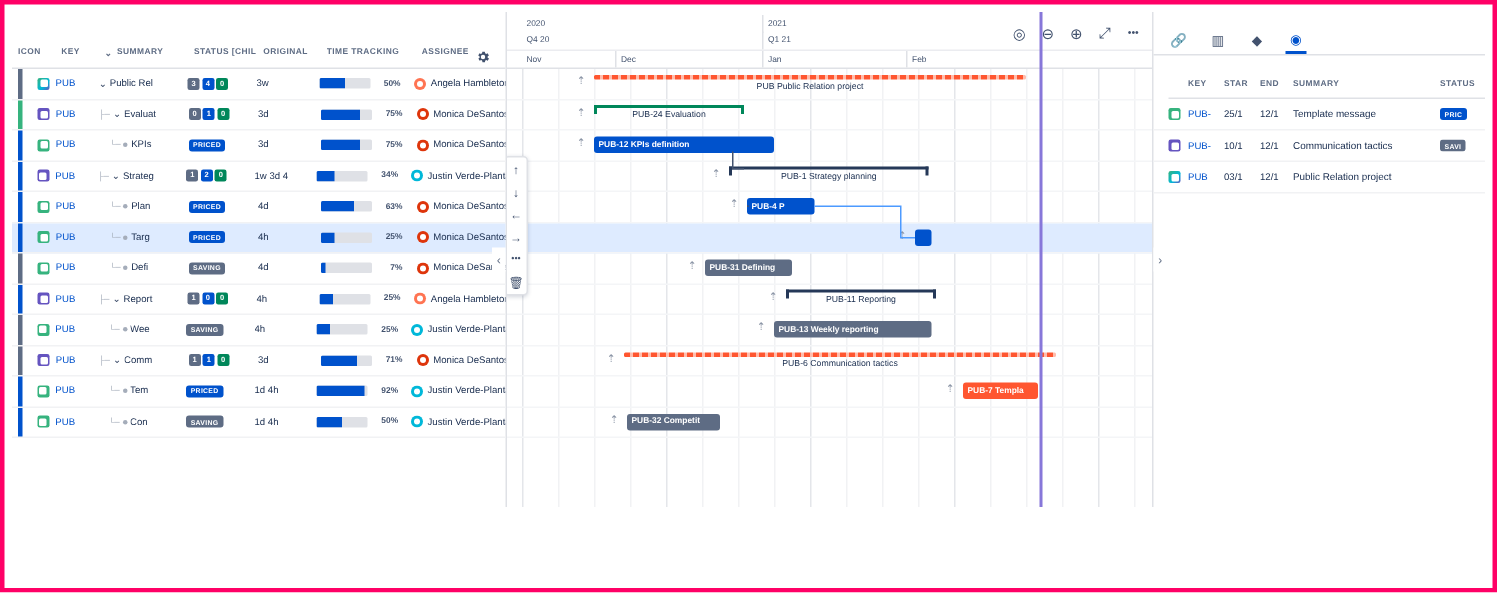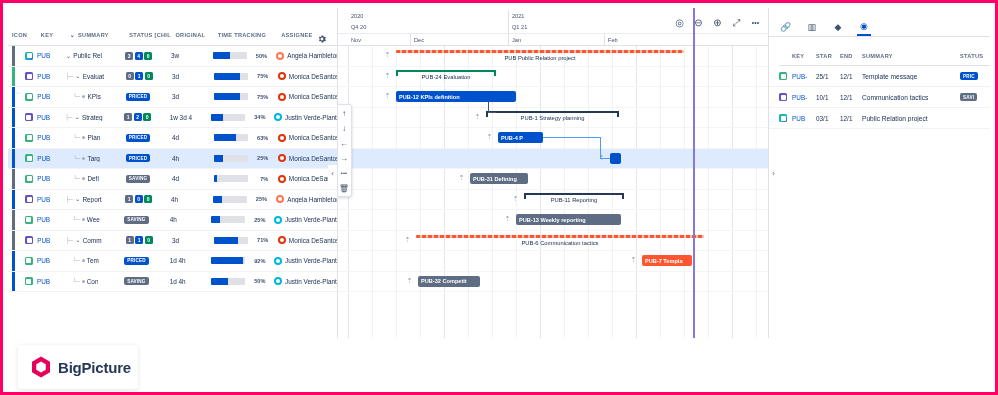--- a/index.html
+++ b/index.html
@@ -699,24 +699,13 @@
      <div class="rc-key">PUB</div>
      <div class="rc-start">03/1</div>
      <div class="rc-end">12/1</div>
      <div class="rc-sum">Public Relation project</div>
      <div class="rc-status"></div>
           </div>
         </div>
     </div>
   </div>
 
-  <div class="footer">
-    <div class="logo-card">
-      <div class="hexlogo">
-        <svg viewBox="0 0 40 44" width="20" height="22">
-          <path d="M20 1 L38 11.5 L38 32.5 L20 43 L2 32.5 L2 11.5 Z" fill="#e6005c"></path>
-          <path d="M20 11 L29.5 16.5 L29.5 27.5 L20 33 L10.5 27.5 L10.5 16.5 Z" fill="#ffffff"></path>
-        </svg>
-      </div>
-      <div class="logo-text">BigPicture</div>
-    </div>
-  </div>
 </div>
 
 </body></html>

